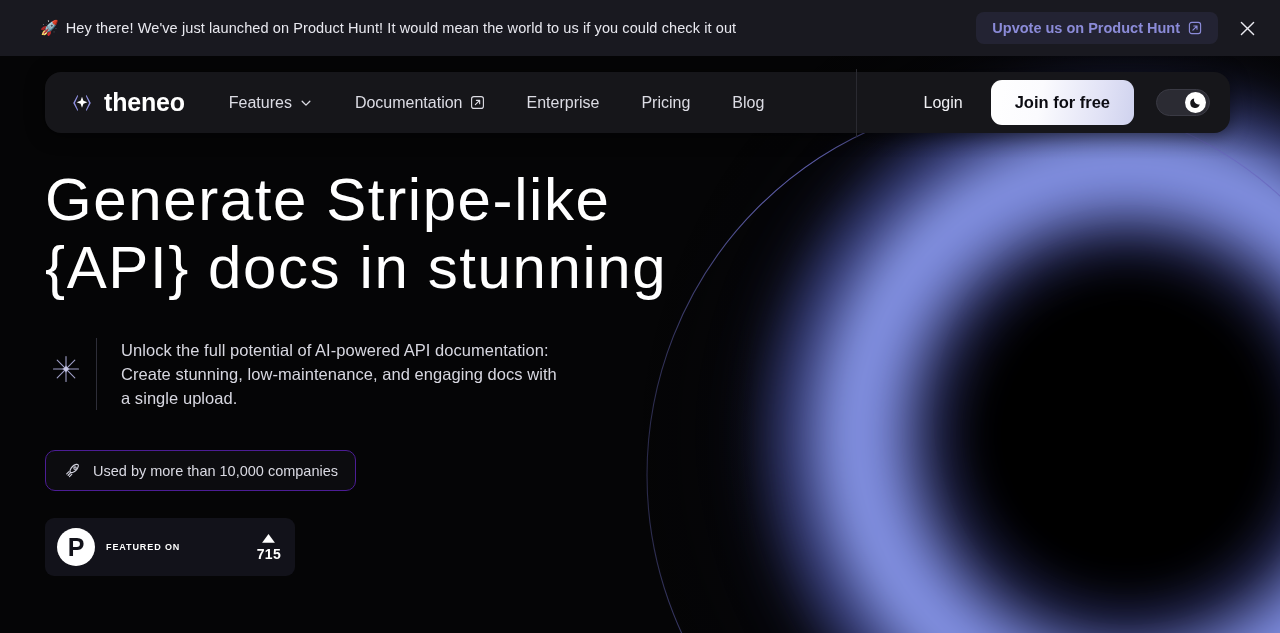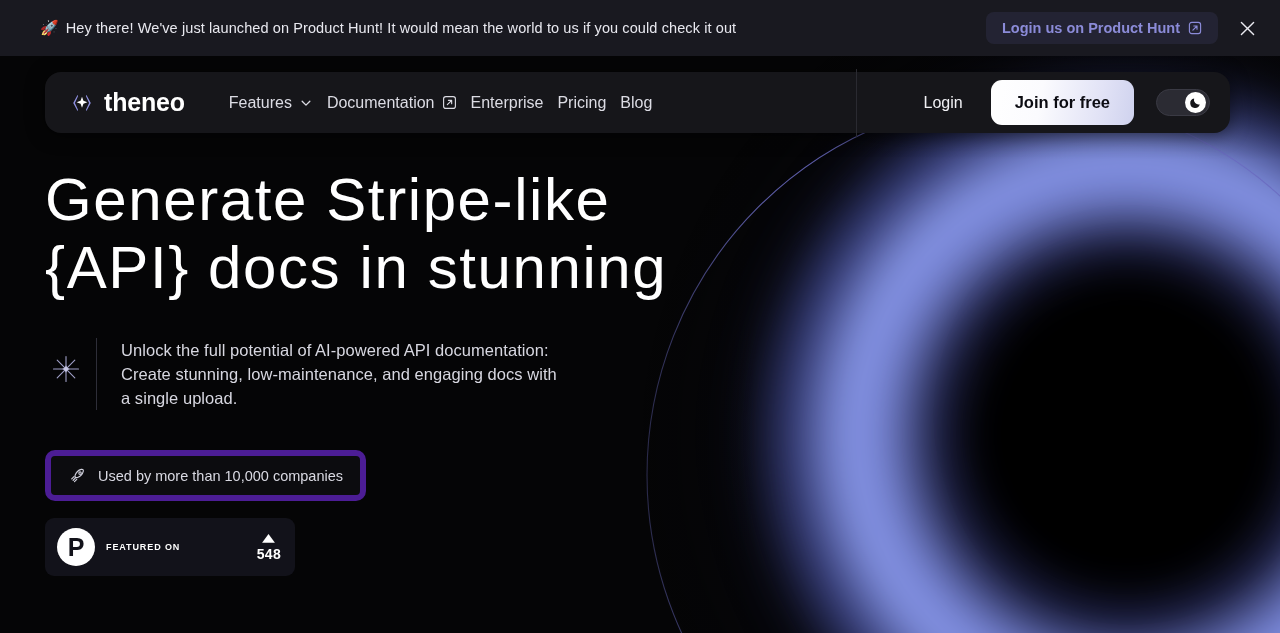--- a/index.html
+++ b/index.html
@@ -161,21 +161,21 @@
   .brand-mark { width: 26px; height: 26px; display: block; }
   .brand-name {
     font-size: 25px;
     color: #ffffff;
     font-weight: 600;
     letter-spacing: -0.2px;
   }
   .nav-links {
     display: flex;
     align-items: center;
-    gap: 14px;
+    gap: 42px;
   }
   .nav-link {
     display: inline-flex;
     align-items: center;
     gap: 7px;
     font-size: 16px;
     color: #dcdce4;
     cursor: pointer;
     white-space: nowrap;
   }
@@ -273,21 +273,21 @@
     max-width: 440px;
     letter-spacing: 0.05px;
   }
   .used-pill {
     display: inline-flex;
     align-items: center;
     gap: 11px;
     margin-top: 40px;
     margin-left: 0px;
     padding: 10px 17px;
-    border: 6px solid #4c1d95;
+    border: 1px solid #4c1d95;
     border-radius: 10px;
     background: rgba(20,20,24,0.5);
     cursor: pointer;
   }
   .used-pill-text {
     font-size: 14.5px;
     color: #d9d9e2;
     white-space: nowrap;
   }
 
@@ -360,21 +360,21 @@
       </svg>
     </div>
     <div class="vignette"></div>
   </div>
 
   <div class="banner">
     <span class="banner-emoji">🚀</span>
     <span class="banner-text">Hey there! We've just launched on Product Hunt! It would mean the world to us if you could check it out</span>
     <span class="banner-spacer"></span>
     <a class="banner-cta">
-      <span>Login us on Product Hunt</span>
+      <span>Upvote us on Product Hunt</span>
       <svg width="14" height="14" viewBox="0 0 16 16" fill="none">
         <rect x="1.6" y="1.6" width="12.8" height="12.8" rx="2.6" stroke="#8b8bd8" stroke-width="1.3"></rect>
         <path d="M5.6 10.4L10.3 5.7M10.3 5.7H6.6M10.3 5.7V9.4" stroke="#8b8bd8" stroke-width="1.3" stroke-linecap="round" stroke-linejoin="round"></path>
       </svg>
     </a>
     <div class="banner-close">
       <svg width="19" height="19" viewBox="0 0 20 20" fill="none">
         <path d="M3.6 3.6L16.4 16.4M16.4 3.6L3.6 16.4" stroke="#e9e9f0" stroke-width="1.5" stroke-linecap="round"></path>
       </svg>
     </div>
@@ -461,17 +461,17 @@
 
   <a class="ph-badge">
     <div class="ph-logo">P</div>
     <div class="ph-text">
       <div class="ph-featured">FEATURED ON</div>
     </div>
     <div class="ph-vote">
       <svg width="15" height="11" viewBox="0 0 16 12">
         <path d="M8 1.2L15 10.6H1L8 1.2z" fill="#ffffff"></path>
       </svg>
-      <span class="ph-count">548</span>
+      <span class="ph-count">715</span>
     </div>
   </a>
 
 </div>
 
 </body></html>

